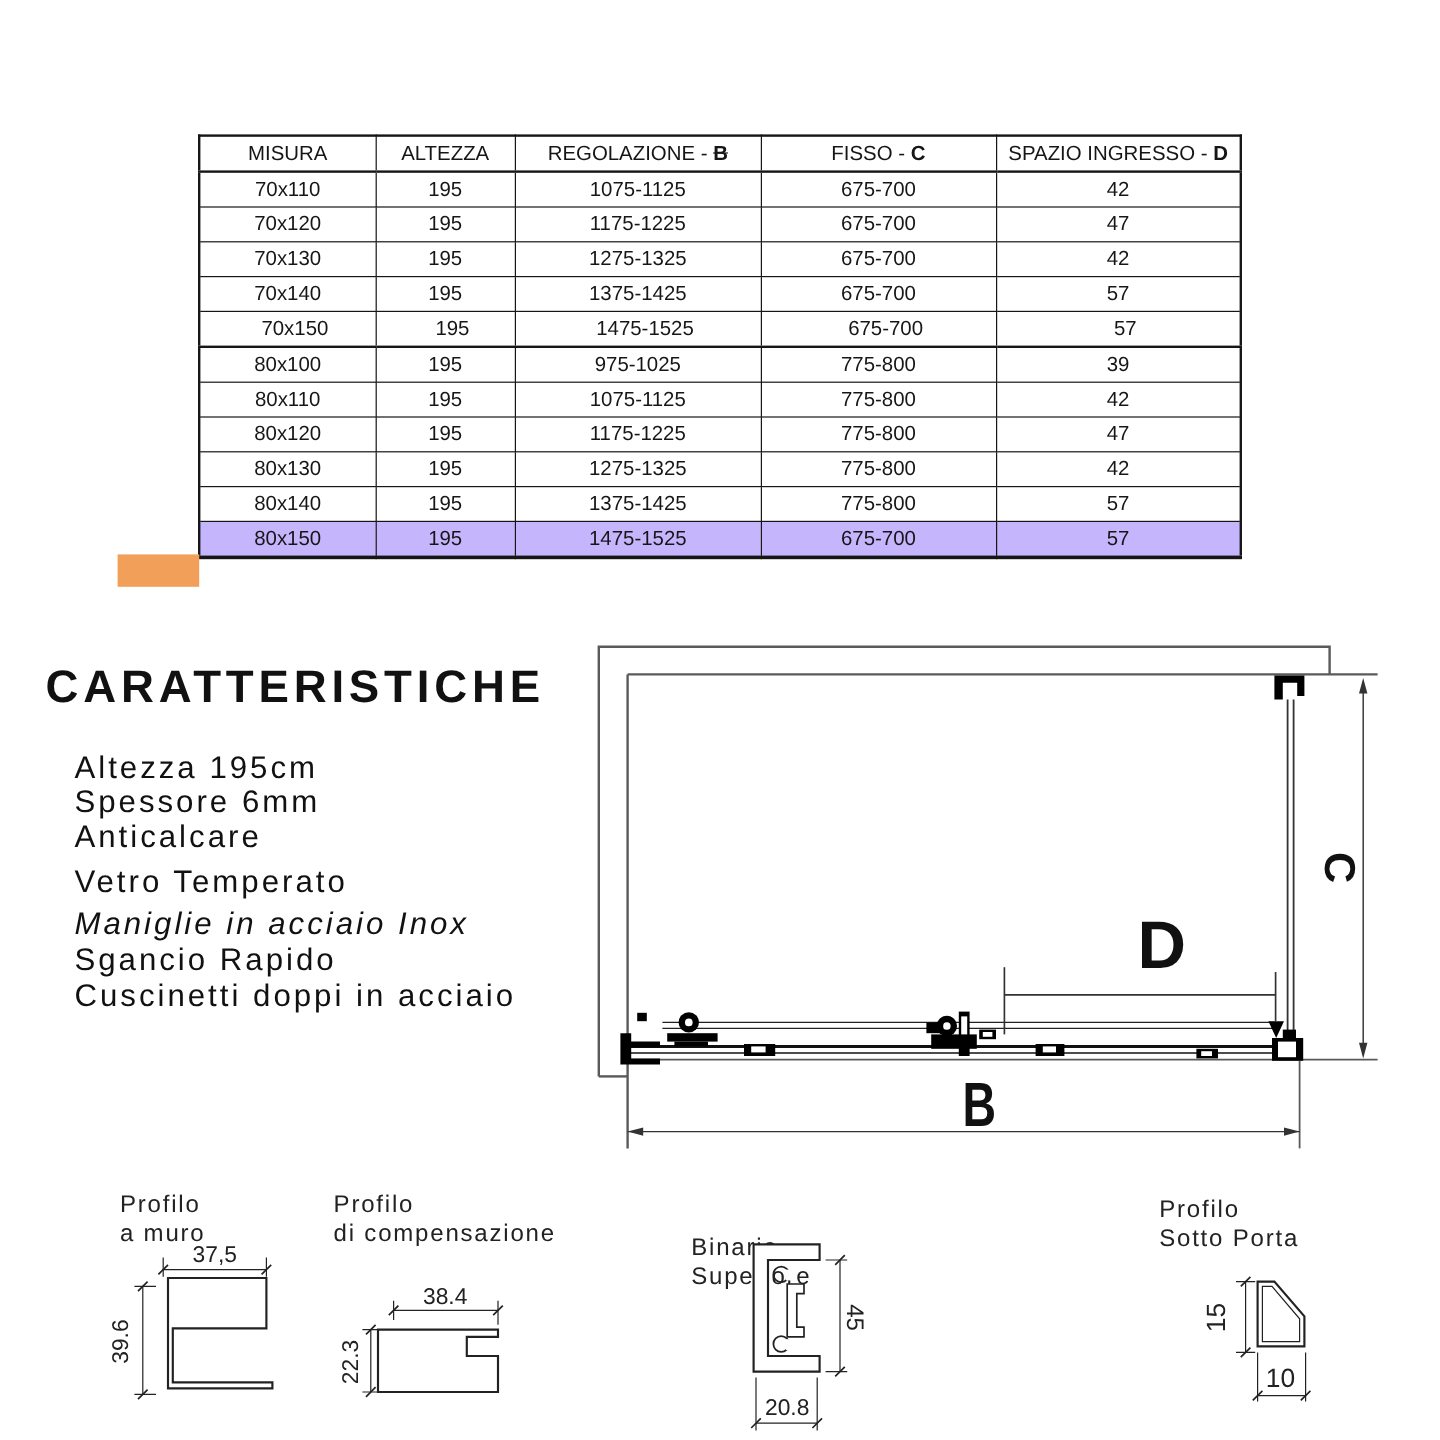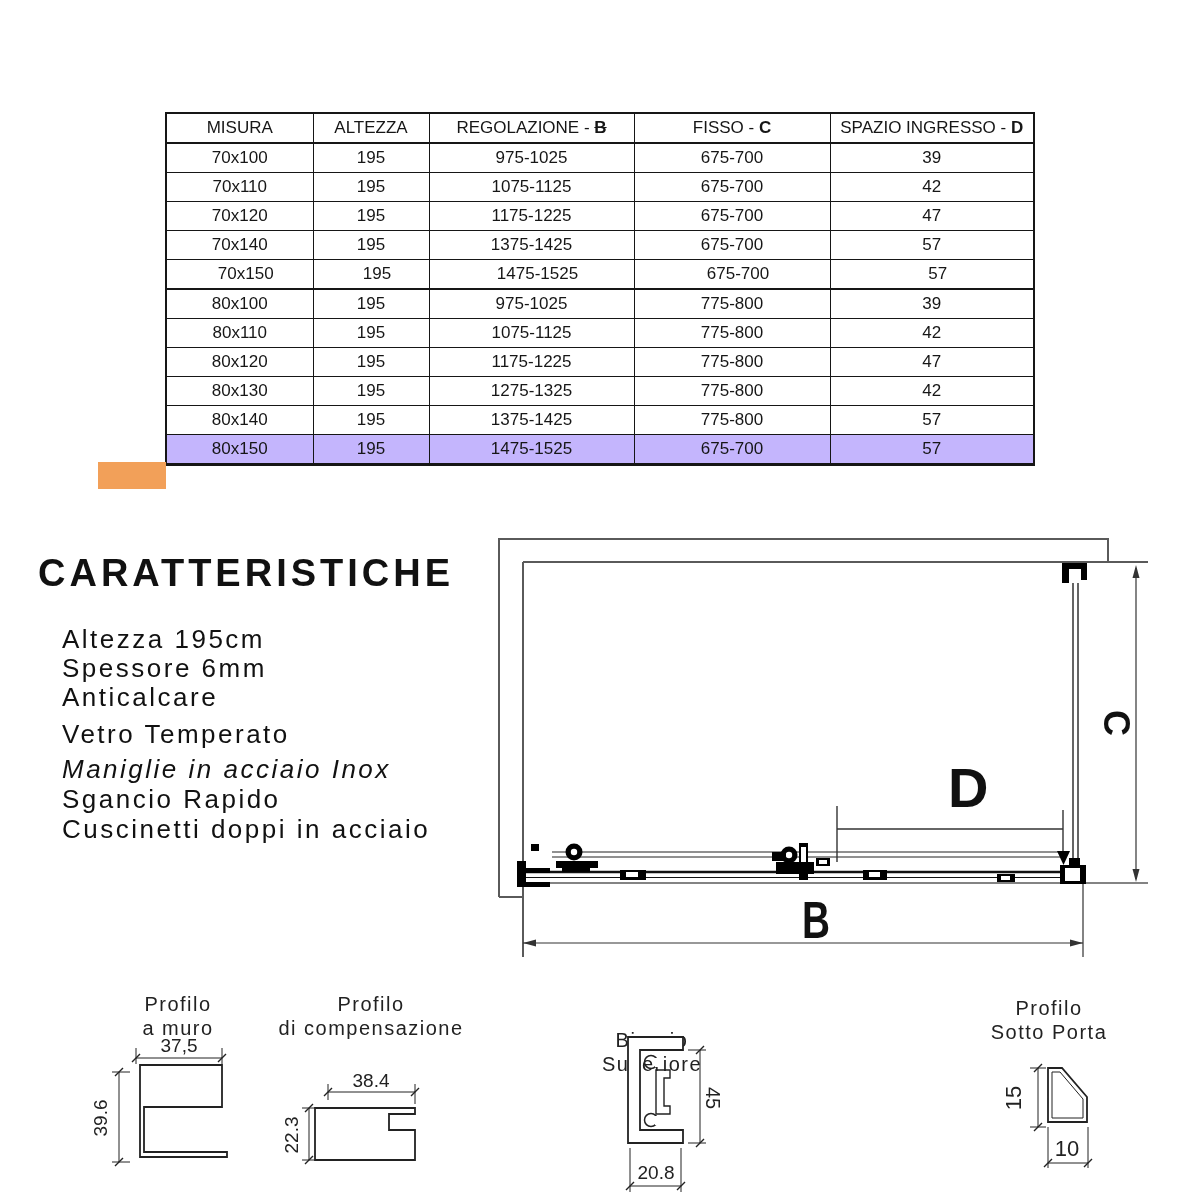--- a/index.html
+++ b/index.html
@@ -30,21 +30,21 @@
     font-size:38px;font-weight:700;letter-spacing:4px;color:#111;margin:0 0 30px 0;
   }
   .feat{font-size:26px;letter-spacing:2.5px;line-height:29px;padding-left:24px;color:#111;}
   .feat.g1{margin-top:8px;}
   .feat.g2{margin-top:6px;font-style:italic;}
   .feat.g3{margin-top:1px;}
   
   .main-drawing{position:absolute;left:490px;top:530px;}
   .profiles-drawing{position:absolute;left:90px;top:985px;}
   .plabel{
-    position:absolute;text-align:center;font-size:20px;letter-spacing:1.5px;
+    position:absolute;text-align:left;font-size:20px;letter-spacing:1.5px;
     line-height:24px;color:#222;
   }
   .plabel.p1{left:100px;top:992px;width:156px;}
   .plabel.p2{left:278px;top:992px;width:186px;}
   .plabel.p3{left:576px;top:988px;width:152px;margin-top:40px;}
   .plabel.p4{left:966px;top:996px;width:166px;}
   svg text{font-family:"Liberation Sans", sans-serif;}
 </style>
 </head>
 <body>
@@ -61,39 +61,39 @@
     <tr id="hdr-row">
         <th><span>MISURA</span></th>
         <th><span>ALTEZZA</span></th>
         <th><span>REGOLAZIONE - </span><span class="hsuf strike">B</span></th>
         <th><span>FISSO - </span><span class="hsuf">C</span></th>
         <th><span>SPAZIO INGRESSO - </span><span class="hsuf">D</span></th>
       </tr>
   </thead>
   <tbody id="tbl-body">
       <tr>
-        <td>70x100</td>
-        <td>195</td>
-        <td>975-1025</td>
-        <td>675-700</td>
-        <td>39</td>
-      </tr>
-      <tr>
         <td>70x110</td>
         <td>195</td>
         <td>1075-1125</td>
         <td>675-700</td>
         <td>42</td>
       </tr>
       <tr>
         <td>70x120</td>
         <td>195</td>
         <td>1175-1225</td>
         <td>675-700</td>
         <td>47</td>
+      </tr>
+      <tr>
+        <td>70x130</td>
+        <td>195</td>
+        <td>1275-1325</td>
+        <td>675-700</td>
+        <td>42</td>
       </tr>
       <tr>
         <td>70x140</td>
         <td>195</td>
         <td>1375-1425</td>
         <td>675-700</td>
         <td>57</td>
       </tr>
       <tr class="thick-bottom">
         <td>70x150</td>

